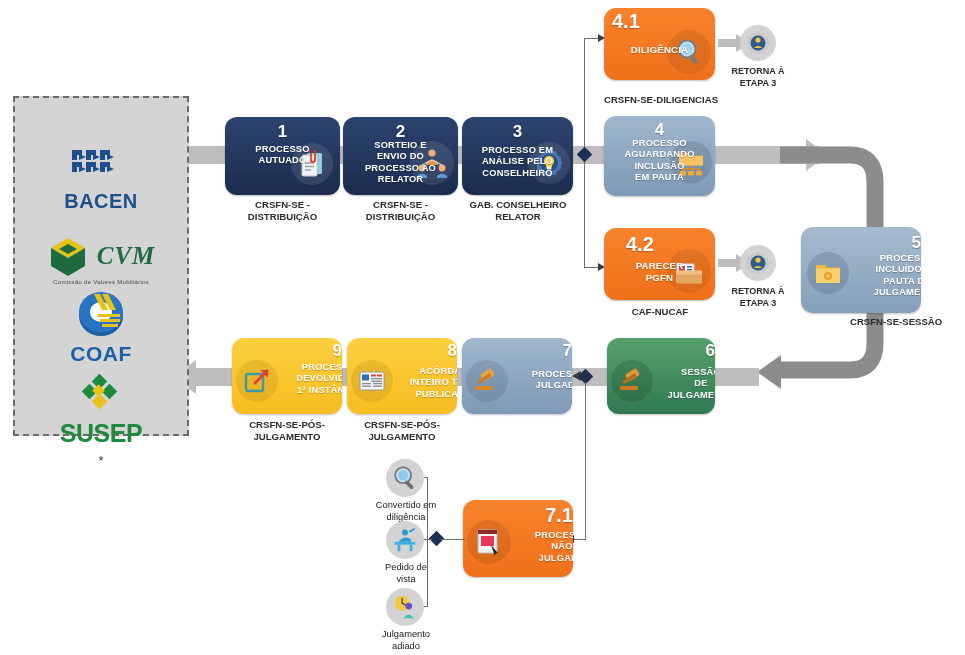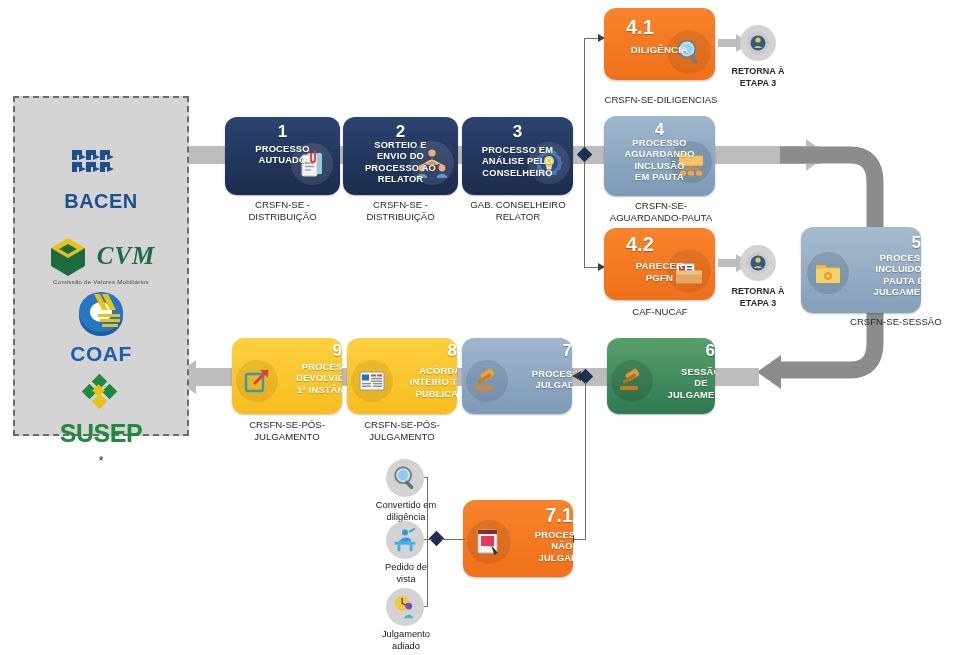--- a/index.html
+++ b/index.html
@@ -27,21 +27,21 @@
   .node{position:absolute;border-radius:12px;box-sizing:border-box;
         color:#fff;overflow:hidden;box-shadow:0 1px 2px rgba(0,0,0,.25);}
   .node .num{position:absolute;left:0;width:100%;text-align:center;
         font-size:17px;font-weight:bold;color:#fff;text-shadow:0 1px 1px rgba(0,0,0,.3);}
   .node .lbl{position:absolute;left:0;width:100%;text-align:center;
         font-size:9.3px;font-weight:bold;line-height:1.22;color:#fff;
         text-shadow:0 1px 1px rgba(0,0,0,.25);letter-spacing:.2px;}
   .node .icon-circ{position:absolute;border-radius:50%;display:flex;
         align-items:center;justify-content:center;}
 
-  .cap{position:absolute;text-align:center;font-size:9.6px;font-weight:normal;
+  .cap{position:absolute;text-align:center;font-size:9.6px;font-weight:bold;
        color:#2b2b2b;line-height:1.3;}
 
   .navy{background:linear-gradient(180deg,#2c4470 0%,#1b2c4d 100%);}
   .orange{background:linear-gradient(180deg,#f8832c 0%,#f0701a 100%);}
   .steel{background:linear-gradient(180deg,#9fb6cd 0%,#7e9ab6 100%);}
   .steel2{background:linear-gradient(180deg,#a6bacf 0%,#85a0ba 100%);}
   .yellow{background:linear-gradient(180deg,#fdcf3f 0%,#f7bd20 100%);}
   .green{background:linear-gradient(180deg,#58a06a 0%,#2f7a52 100%);}
 
   
@@ -199,21 +199,21 @@
 RELATOR</div>
 
   <div class="thin" style="left:584px;top:38px;width:1.4px;height:230px;"></div>
   <div class="thin" style="left:584px;top:38px;width:18px;height:1.4px;"></div>
   <div class="arrowL" style="left:598px;top:34px;border-top:4.5px solid transparent;border-bottom:4.5px solid transparent;border-left:7px solid #3b3b3b;"></div>
   <div class="thin" style="left:584px;top:267px;width:18px;height:1.4px;"></div>
   <div class="arrowL" style="left:598px;top:263px;border-top:4.5px solid transparent;border-bottom:4.5px solid transparent;border-left:7px solid #3b3b3b;"></div>
   <div class="diamond" style="left:579px;top:149px;"></div>
 
   <div class="node orange" style="left:604px;top:8px;width:111px;height:72px;">
-    <div class="num" style="top:8px;text-align:left;padding-left:22px;font-size:20px;">4.1</div>
+    <div class="num" style="top:2px;text-align:left;padding-left:8px;font-size:20px;">4.1</div>
     <div class="icon-circ" style="right:4px;top:22px;width:44px;height:44px;background:rgba(0,0,0,.08);">
       <svg width="30" height="30" viewBox="0 0 30 30">
         <circle cx="13" cy="12" r="8.5" fill="#bfe2f5" stroke="#7a7a7a" stroke-width="2"></circle>
         <circle cx="13" cy="12" r="5.5" fill="#9fd2ef"></circle>
         <rect x="17" y="17" width="11" height="4" rx="2" transform="rotate(45 17 17)" fill="#7a7a7a"></rect>
       </svg>
     </div>
     <div class="lbl" style="top:36px;padding-right:44px;white-space:pre-line;font-size:9.6px;">DILIGÊNCIA</div>
   </div>
   <div class="cap" style="left:596px;top:94px;width:130px;white-space:pre-line;">CRSFN-SE-DILIGENCIAS</div>
@@ -248,22 +248,20 @@
         <rect x="4" y="24" width="6" height="4.5" rx="1" fill="#f0a93c"></rect>
         <rect x="12" y="24" width="6" height="4.5" rx="1" fill="#f0a93c"></rect>
         <rect x="20" y="24" width="6" height="4.5" rx="1" fill="#f0a93c"></rect>
       </svg>
     </div>
     <div class="lbl" style="top:22px;padding-right:42px;white-space:pre-line;">PROCESSO
 AGUARDANDO
 INCLUSÃO
 EM PAUTA</div>
   </div>
-  <div class="cap" style="left:592px;top:200px;width:138px;white-space:pre-line;">CRSFN-SE-
-AGUARDANDO-PAUTA</div>
 
   <div class="node orange" style="left:604px;top:228px;width:111px;height:72px;">
     <div class="num" style="top:5px;text-align:left;padding-left:22px;font-size:20px;">4.2</div>
     <div class="icon-circ" style="right:4px;top:21px;width:44px;height:44px;background:rgba(0,0,0,.08);">
       <svg width="30" height="30" viewBox="0 0 30 30">
         <rect x="3" y="8" width="17" height="13" rx="1" fill="#ffffff" stroke="#d0d0d0"></rect>
         <rect x="5" y="10" width="6" height="6" fill="#e0453c"></rect>
         <g fill="#2e6fb5">
             <rect x="13" y="10" width="5" height="1.6"></rect>
             <rect x="13" y="13" width="5" height="1.6"></rect>

